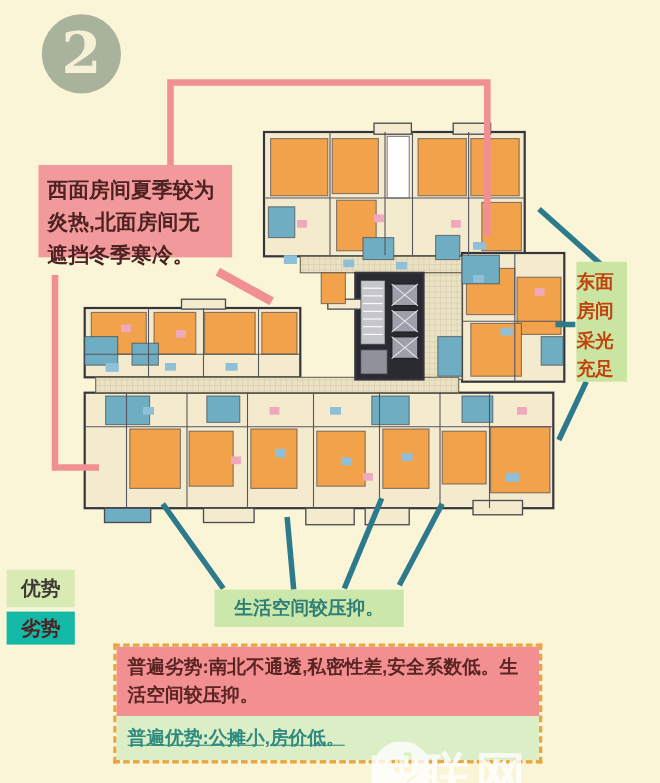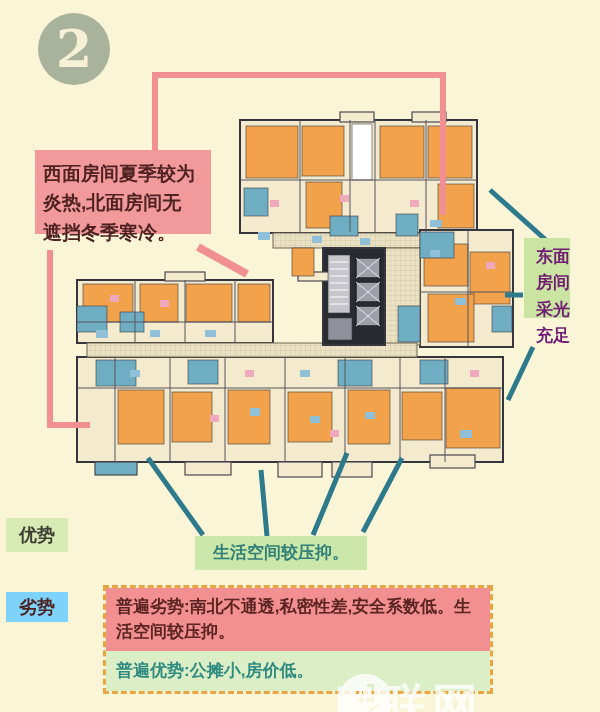--- a/index.html
+++ b/index.html
@@ -16,35 +16,35 @@
     left:38px; top:13px; width:72px; height:72px; border-radius:50%;
     background:#A9B39B; color:#F6F1D6; display:flex;align-items:center;justify-content:center;
     font-family:"DejaVu Serif","Liberation Serif",serif; font-weight:bold; font-size:52px; line-height:1;
   }
   .note{white-space:pre-line; font-weight:bold;}
   .note-west{
     left:35px; top:150px; width:176px; height:84px; background:#F29A9B; color:#4D2221;
     font-size:19px; line-height:1.55; padding:9px 8px;
   }
   .note-east{
-    left:524px; top:238px; width:46px; height:80px; background:#CAE5A1; color:#701a75;
-    font-size:17px; line-height:1.55; text-align:right; padding-top:6px;
+    left:524px; top:238px; width:46px; height:109px; background:#CAE5A1; color:#c2410c;
+    font-size:17px; line-height:1.55; text-align:left; padding-top:6px;
   }
   .note-south{
     left:195px; top:536px; width:172px; height:34px; background:#CBE7A9; color:#2F7F78;
     font-size:17px; line-height:34px; text-align:center;
   }
   .legend-box{font-weight:bold; font-size:18px; text-align:center;}
   .legend-adv{left:6px; top:518px; width:62px; height:34px; line-height:34px; background:#D9EBB4; color:#3C3C34;}
-  .legend-dis{left:6px; top:556px; width:62px; height:30px; line-height:30px; background:#7dd3fc; color:#4D2221;margin-top:36px;}
+  .legend-dis{left:6px; top:556px; width:62px; height:30px; line-height:30px; background:#14b8a6; color:#4D2221;}
   .summary{
     left:103px; top:585px; width:390px; border:3px dashed #E9A53F; background:#FBF5D8;
   }
   .sum-dis{background:#F28F90; color:#5A2422; font-weight:bold; font-size:17px; line-height:1.45; padding:7px 10px;}
-  .sum-adv{background:#DCEEC5; color:#2F8A80; font-weight:bold; font-size:17px; line-height:1.4; padding:8px 10px;}
+  .sum-adv{background:#DCEEC5; color:#2F8A80; font-weight:bold; font-size:17px; line-height:1.4; padding:8px 10px;text-decoration:underline;}
   .watermark{
     left:330px; top:630px; width:250px; height:62px; z-index:3; display:flex; align-items:center;
     opacity:0.8; pointer-events:none;margin-top:44px;
   }
   .watermark .wm-text{
     color:#FFFFFF; font-weight:bold; font-size:46px; letter-spacing:5px; line-height:1;
     font-family:"Liberation Sans","DejaVu Sans",sans-serif;
   }
   
   .blk{stroke:#35353D;stroke-width:2;}

